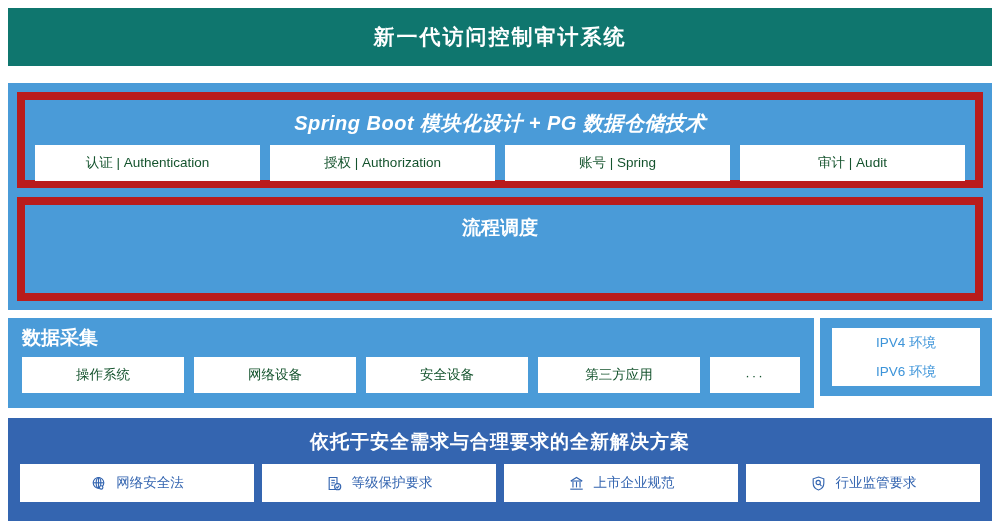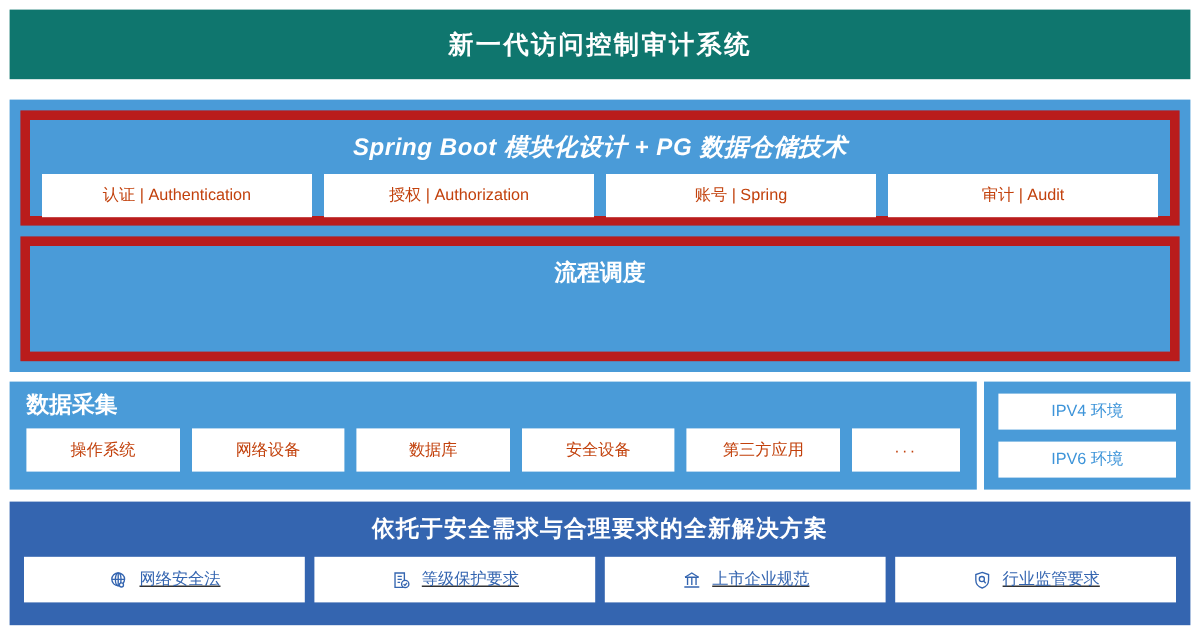--- a/index.html
+++ b/index.html
@@ -74,21 +74,21 @@
     gap: 10px;
     margin-top: 7px;
   }
   .card {
     flex: 1 1 0;
     background: #ffffff;
     height: 36px;
     display: flex;
     align-items: center;
     justify-content: center;
-    color: #c2410c;
+    color: #14532d;
     font-size: 13.5px;
     box-sizing: border-box;
   }
   .card.analysis { height: 38px; font-size: 13.5px; }
 
   
   .section-collect {
     position: absolute;
     left: 8px;
     top: 318px;
@@ -112,21 +112,21 @@
     margin-top: 6px;
   }
   .collect-row .card { height: 36px; }
   .collect-row .card.ellipsis { flex: 0 0 90px; letter-spacing: 2px; }
 
   .section-ipv {
     position: absolute;
     left: 820px;
     top: 318px;
     width: 172px;
-    height: 90px;
+    height: 78px;
     background: #4a9bd8;
     box-sizing: border-box;
     padding: 10px 12px;
     display: flex;
     flex-direction: column;
     justify-content: space-between;
   }
   .ipv-card {
     background: #ffffff;
     height: 30px;
@@ -154,21 +154,20 @@
     font-size: 19px;
     font-weight: bold;
     line-height: 32px;
     height: 32px;
     letter-spacing: 1px;
   }
   .solution-row {
     display: flex;
     gap: 8px;
     margin-top: 6px;
-    text-decoration: underline;
   }
   .solution-card {
     flex: 1 1 0;
     background: #ffffff;
     height: 38px;
     display: flex;
     align-items: center;
     justify-content: center;
     gap: 9px;
     color: #3465b0;
@@ -201,21 +200,20 @@
       <div class="panel-title">流程调度</div>
     </div>
 
   </div>
 
   <div class="section-collect">
     <div class="collect-title">数据采集</div>
     <div class="collect-row">
       <div class="card">操作系统</div>
       <div class="card">网络设备</div>
-      <div class="card">数据库</div>
       <div class="card">安全设备</div>
       <div class="card">第三方应用</div>
       <div class="card ellipsis">···</div>
     </div>
   </div>
 
   <div class="section-ipv">
     <div class="ipv-card">IPV4 环境</div>
     <div class="ipv-card">IPV6 环境</div>
   </div>

